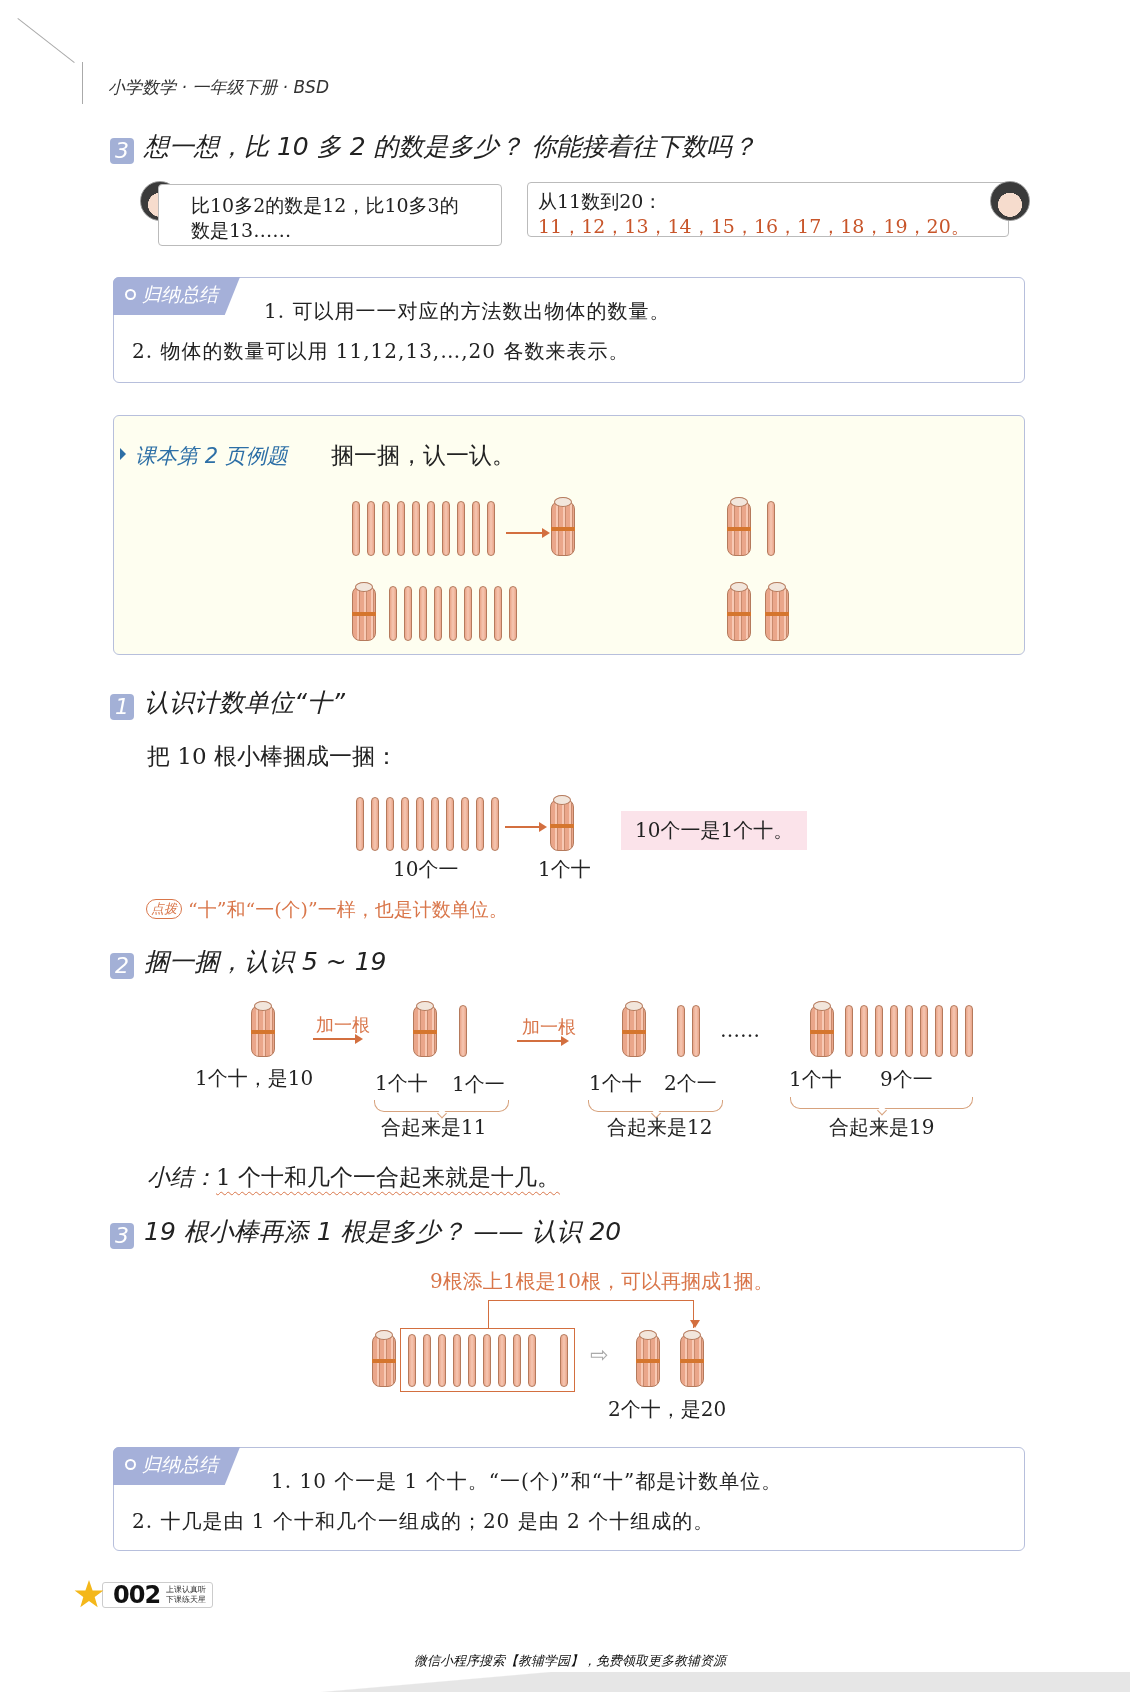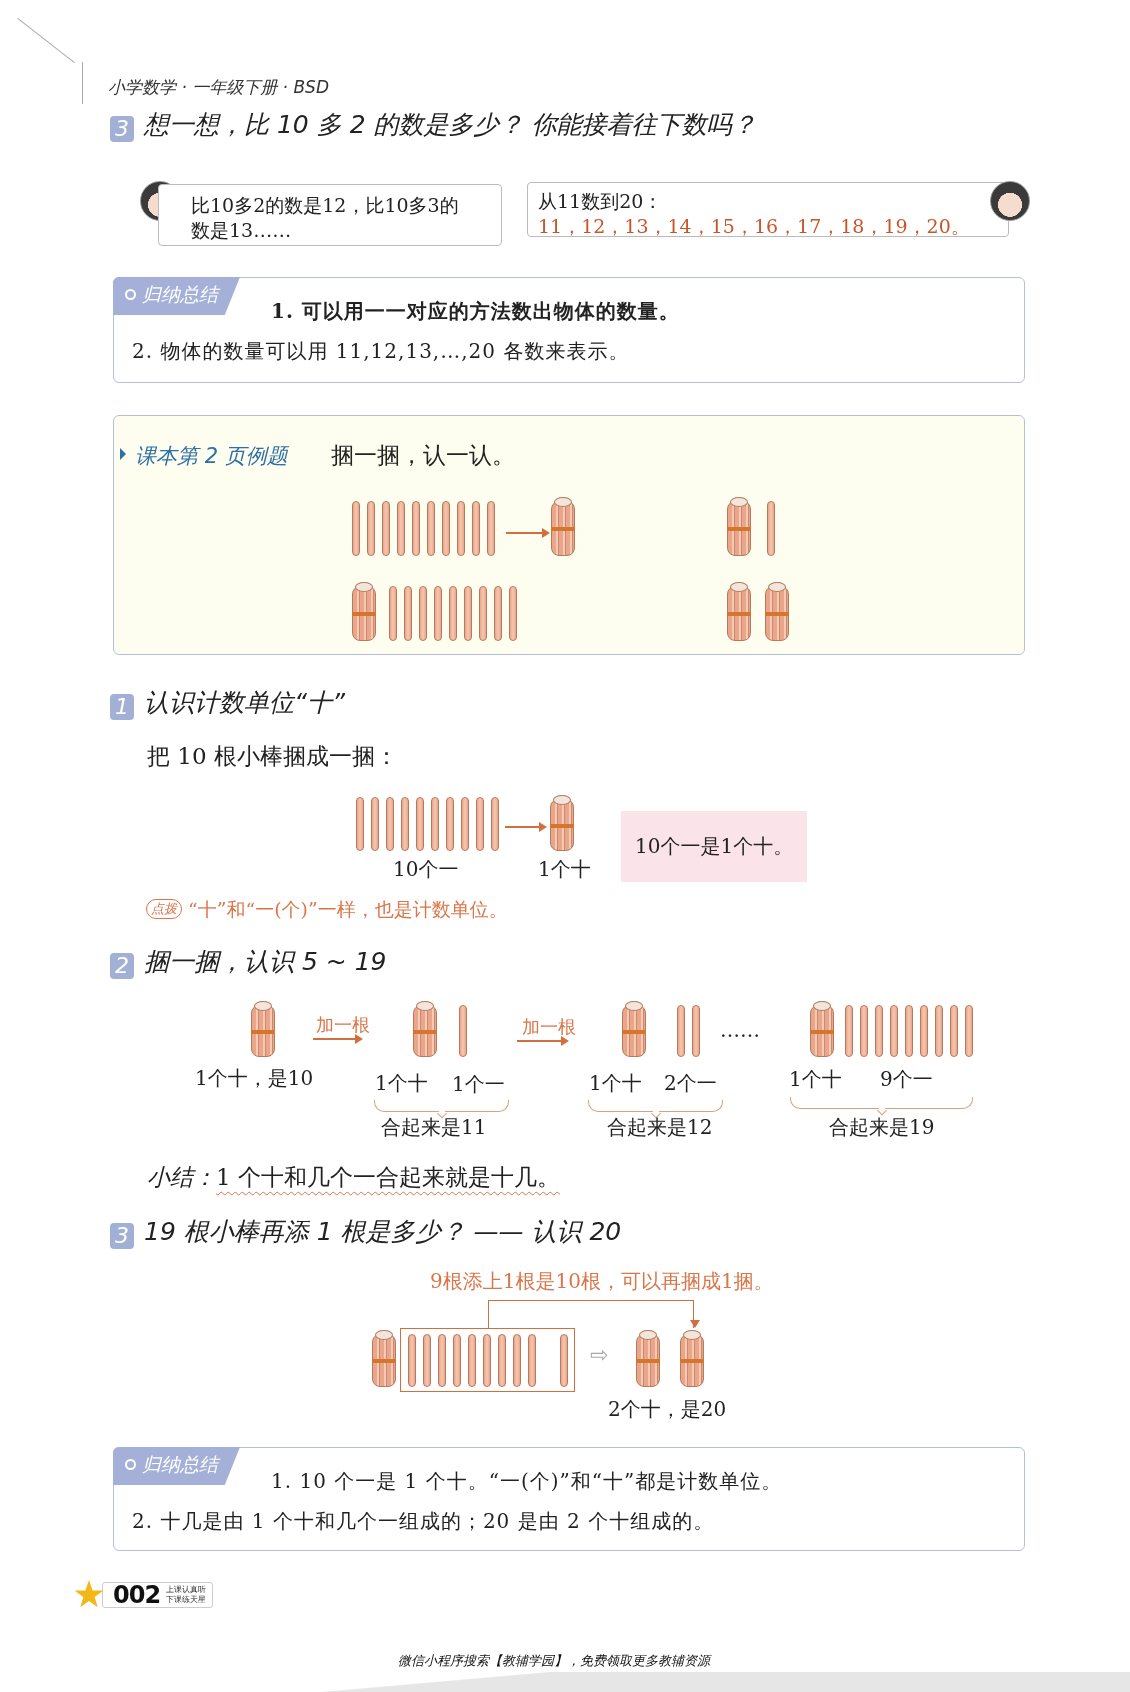--- a/index.html
+++ b/index.html
@@ -32,21 +32,21 @@
   .stick { position: absolute; width: 8px; border: 1px solid #b57a5c; border-radius: 4px; background: linear-gradient(90deg, #e9a58a, #f6c7b2 50%, #e9a58a); }
   .bundle { position: absolute; width: 24px; border: 1px solid #b57a5c; border-radius: 8px; background: repeating-linear-gradient(90deg, #eaa68a 0 4px, #f8c9b4 4px 6px, #c98a6d 6px 7px); }
   .bundle::after { content: ""; position: absolute; left: -1px; right: -1px; top: 48%; height: 4px; background: #d5762e; }
   .bundle::before { content: ""; position: absolute; left: 2px; right: 2px; top: -5px; height: 8px; border-radius: 50%; background: #f2e6dc; border: 1px solid #b57a5c; }
 
   .arrow { position: absolute; height: 2px; background: #d36f3f; }
   .arrow::after { content: ""; position: absolute; right: -2px; top: -4px; border-left: 8px solid #d36f3f; border-top: 5px solid transparent; border-bottom: 5px solid transparent; }
 
   .label { position: absolute; font-size: 20px; color: #222; white-space: nowrap; }
   .orange-text { color: #d9764a; }
-  .pink-box { background: #fbe3ea; padding: 22px 14px; font-size: 20px; }
+  .pink-box { background: #fbe3ea; padding: 6px 14px; font-size: 20px; }
   .brace { position: absolute; height: 12px; border: 1.5px solid #d7a27d; border-top: none; border-radius: 0 0 10px 10px; }
   .brace::after { content: ""; position: absolute; left: 50%; bottom: -6px; width: 6px; height: 6px; border-right: 1.5px solid #d7a27d; border-bottom: 1.5px solid #d7a27d; transform: translateX(-50%) rotate(45deg); background: #fff; }
 
   .wavy { text-decoration: underline wavy #d9764a; text-underline-offset: 6px; text-decoration-thickness: 1px; }
   .hint-badge { display: inline-block; border: 1.5px solid #d9764a; border-radius: 10px; padding: 0 4px; font-size: 13px; color: #d9764a; margin-right: 6px; vertical-align: 3px; }
 
   .page-num-box { border: 1px solid #ccc; border-radius: 3px; background: #fff; padding: 0 6px 0 10px; height: 26px; display: flex; align-items: center; }
   .page-num { font-size: 24px; font-weight: bold; font-family: "DejaVu Sans", "Liberation Sans", sans-serif; color: #111; letter-spacing: -1px; }
   .motto { font-size: 8px; line-height: 10px; margin-left: 6px; color: #333; font-family: "DejaVu Sans", "Liberation Sans", sans-serif; }
   .star { width: 30px; height: 30px; background: #f4b71a; clip-path: polygon(50% 0, 62% 35%, 98% 35%, 69% 57%, 79% 91%, 50% 70%, 21% 91%, 31% 57%, 2% 35%, 38% 35%); }
@@ -55,21 +55,21 @@
   .bottom-band { position: absolute; left: 0; right: 0; bottom: 0; height: 20px; background: linear-gradient(175deg, #fff 40%, #e6e6e6 41%); }
 </style>
 </head>
 <body>
 
 <div class="corner-line"></div>
 <div class="corner-vert"></div>
 
 <div class="abs running-head sans">小学数学 · 一年级下册 · BSD</div>
 
-<div class="abs sans" style="left:110px; top:108px;">
+<div class="abs sans" style="left:110px; top:130px;">
   <span class="q-num">3</span><span class="q-title">想一想，比 10 多 2 的数是多少？ 你能接着往下数吗？</span>
 </div>
 
 <div class="abs" style="left:140px; top:181px;">
     <div class="avatar"></div>
   </div>
 <div class="abs bubble" style="left:158px; top:184px; width:344px; height:62px;">
   <div style="padding-left:22px;">比10多2的数是12，比10多3的</div>
   <div style="padding-left:22px; line-height:20px;">数是13……</div>
 </div>
@@ -77,21 +77,21 @@
 <div class="abs bubble" style="left:527px; top:182px; width:482px; height:55px;">
   <div style="line-height:24px;">从11数到20：</div>
   <div class="red" style="line-height:26px;">11，12，13，14，15，16，17，18，19，20。</div>
 </div>
 <div class="abs" style="left:990px; top:181px;">
     <div class="avatar"></div>
   </div>
 
 <div class="abs summary" style="left:113px; top:277px; width:912px; height:106px;">
   <div class="summary-tag sans"><span class="dot"></span><span>归纳总结</span></div>
-  <div class="summary-line" style="left:157px; top:20px;font-weight:bold;">1. 可以用一一对应的方法数出物体的数量。</div>
+  <div class="summary-line" style="left:150px; top:20px;">1. 可以用一一对应的方法数出物体的数量。</div>
   <div class="summary-line" style="left:18px; top:60px;">2. 物体的数量可以用 11,12,13,…,20 各数来表示。</div>
 </div>
 
 <div class="abs example-box" style="left:113px; top:415px; width:912px; height:240px;">
   <div class="abs example-label sans" style="left:6px; top:26px;"><span class="tri"></span><span>课本第 2 页例题</span></div>
   <div class="abs" style="left:217px; top:24px; font-size:23px;">捆一捆，认一认。</div>
 
   <div>
     <div class="stick" style="left:238px; top:85px; height:55px;"></div>
     <div class="stick" style="left:253px; top:85px; height:55px;"></div>
@@ -237,14 +237,14 @@
 </div>
 
 <div class="abs" style="left:74px; top:1580px; display:flex; align-items:center;">
   <div class="star"></div>
   <div class="page-num-box" style="margin-left:-2px;">
     <span class="page-num">002</span>
     <span class="motto"><span>上课认真听</span><br><span>下课练天星</span></span>
   </div>
 </div>
 
-<div class="abs footer-note sans" style="left:398px; top:1652px;">微信小程序搜索【教辅学园】，免费领取更多教辅资源</div>
+<div class="abs footer-note sans" style="left:414px; top:1652px;">微信小程序搜索【教辅学园】，免费领取更多教辅资源</div>
 <div class="bottom-band"></div>
 
 </body></html>

